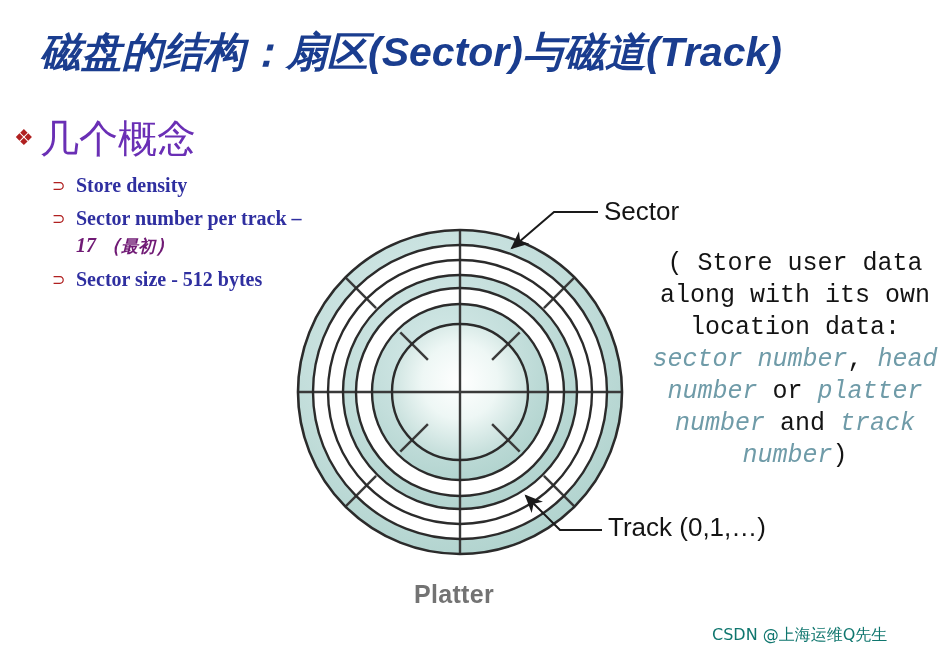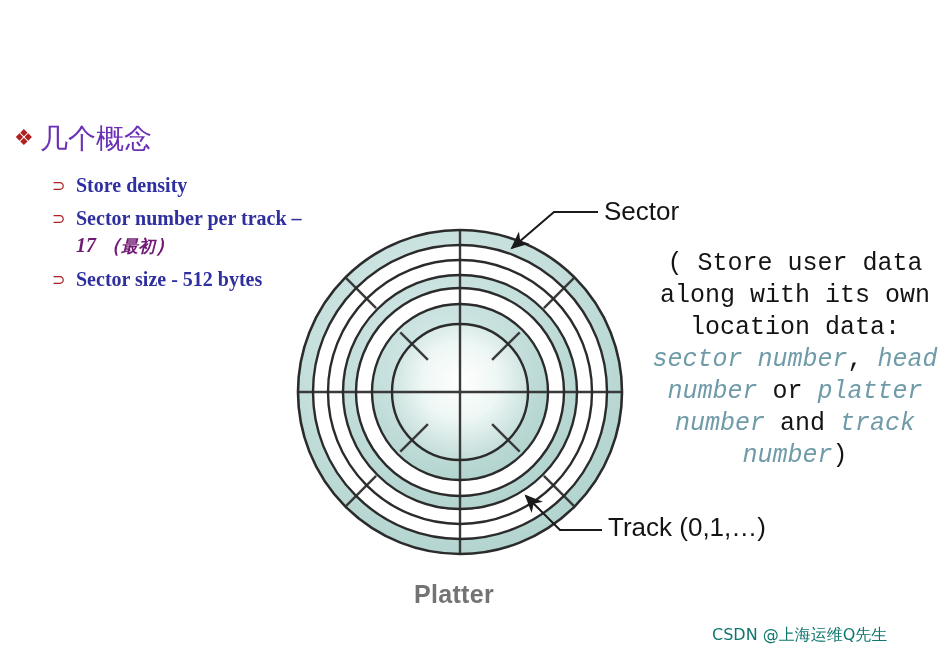--- a/index.html
+++ b/index.html
@@ -44,21 +44,21 @@
   .bullet-l1 .marker {
     width: 26px;
     color: #b02020;
     font-size: 22px;
     line-height: 36px;
     font-family: "DejaVu Sans", sans-serif;
     flex: 0 0 26px;
   }
   .bullet-l1 .text {
     font-family: "DejaVu Sans", sans-serif;
-    font-size: 28px;
+    font-size: 39px;
     line-height: 38px;
     color: #6a2fb5;
     white-space: nowrap;
   }
 
   .sublist {
     position: absolute;
     left: 52px; top: 172px;
     width: 330px;
   }
@@ -146,20 +146,23 @@
     font-size: 16px;
     color: #0f766e;
     white-space: nowrap;
   }
 </style>
 </head>
 <body>
 
 <div id="slide">
 
+  <div class="title">
+    <span class="cjk">磁盘的结构：扇区</span><span class="lat">(Sector)</span><span class="cjk">与磁道</span><span class="lat">(Track)</span>
+  </div>
 
   <div class="bullet-l1">
     <span class="marker">❖</span>
     <span class="text">几个概念</span>
   </div>
 
   <div class="sublist">
 
     <div class="sub-item">
       <span class="marker">⊃</span>

